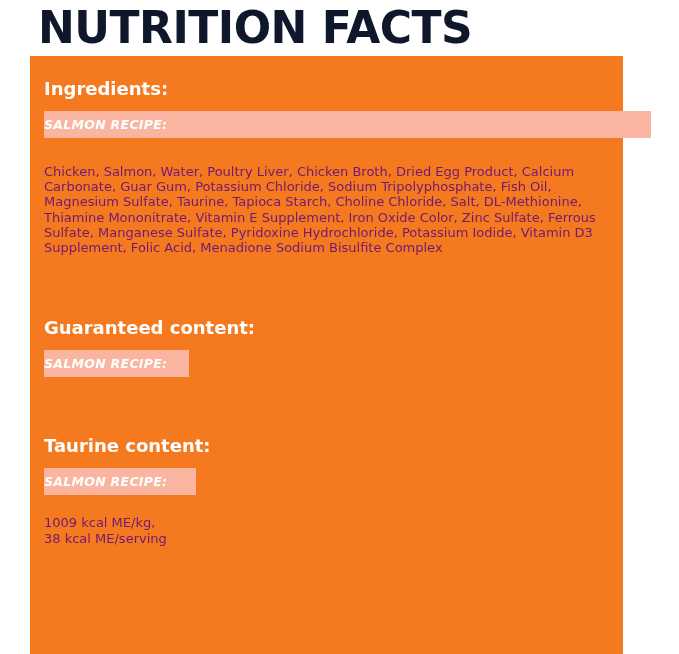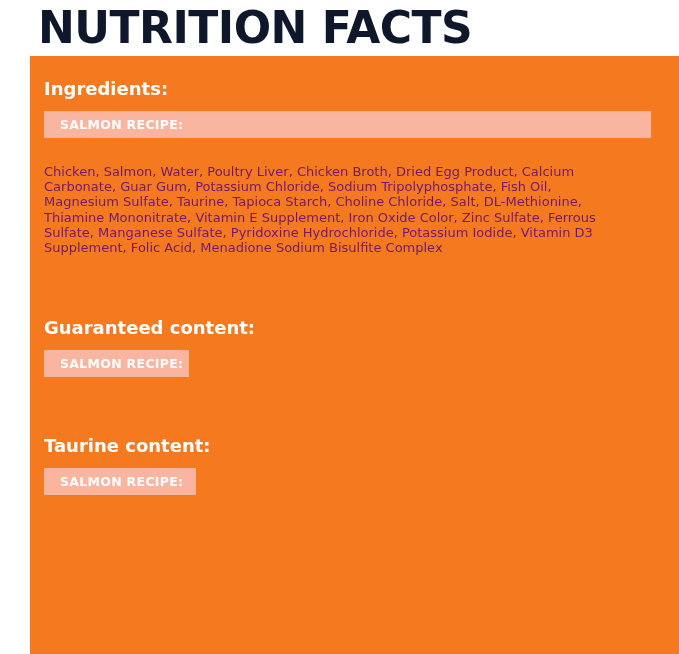--- a/index.html
+++ b/index.html
@@ -45,21 +45,21 @@
     letter-spacing: -0.5px;
     color: #0f172a;
     line-height: 1;
     padding-left: 8px;
     white-space: nowrap;
   }
   .orange-panel {
     position: absolute;
     left: 30px;
     top: 56px;
-    width: 649px;
+    width: 593px;
     height: 598px;
     background: #f4791f;
     box-sizing: border-box;
     padding: 22px 14px 0 14px;
   }
   .section {
     margin-bottom: 0;
   }
   .section-title {
     color: #ffffff;
@@ -80,21 +80,22 @@
     text-indent: 0;
     box-sizing: border-box;
     display: block;
   }
   .band-full {
     width: 607px;
     padding-left: 0;
   }
   .band-text {
     display: inline-block;
-    padding-left: 16px;
+    padding-left: 0;
+    font-style: italic;
   }
   .band-mid {
     width: 145px;
   }
   .band-small {
     width: 152px;
   }
   .body-text {
     color: #701a75;
     font-family: "DejaVu Sans", sans-serif;
@@ -153,17 +154,19 @@
         </div>
       </div>
 
       <div class="spacer-2"></div>
 
       <div class="section">
         <div class="section-title">Taurine content:</div>
         <div class="recipe-band band-small">
           <span class="band-text">SALMON RECIPE:</span>
         </div>
+        <p class="body-text cal-body" style="white-space: pre-line;">1009 kcal ME/kg,
+38 kcal ME/serving</p>
       </div>
 
     </div>
   </div>
 </div>
 
 </body></html>

